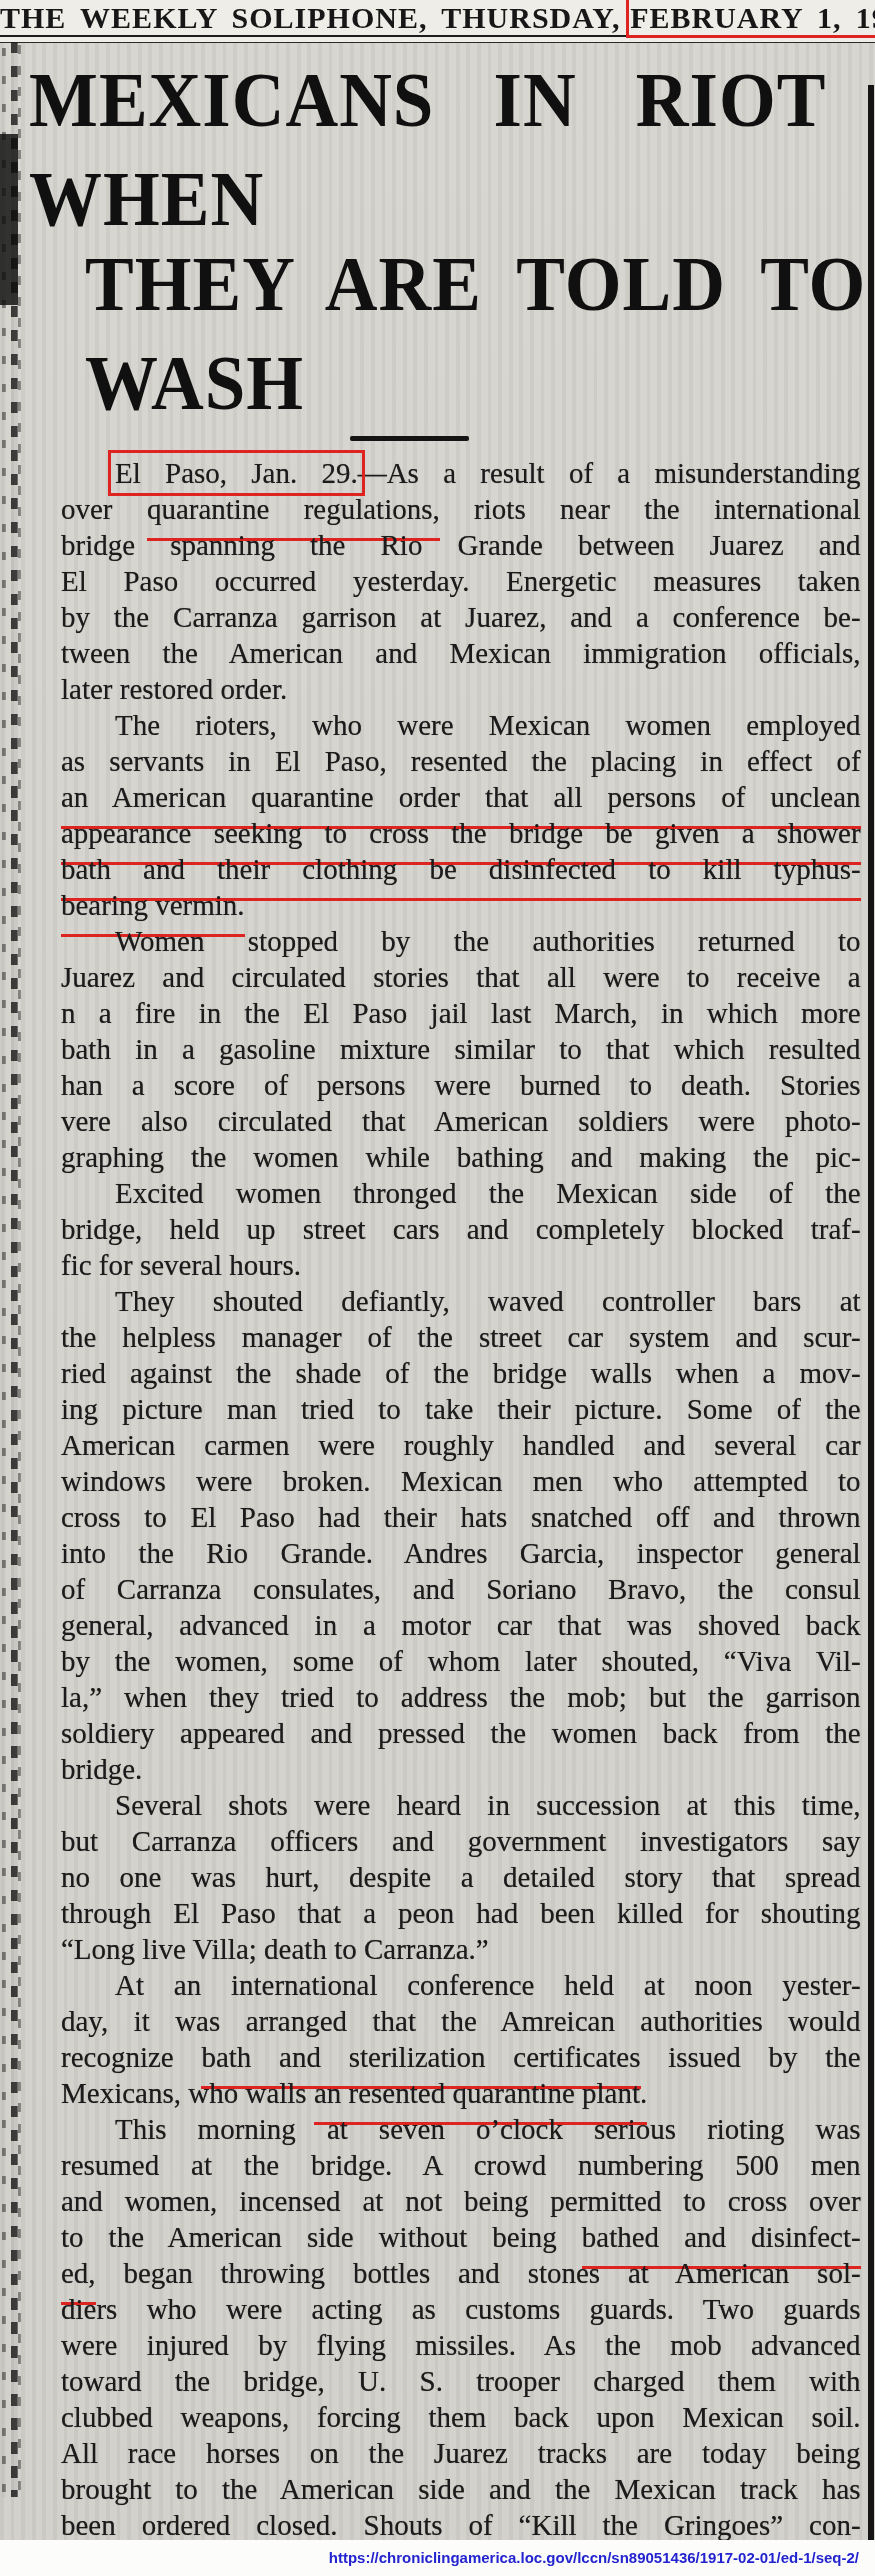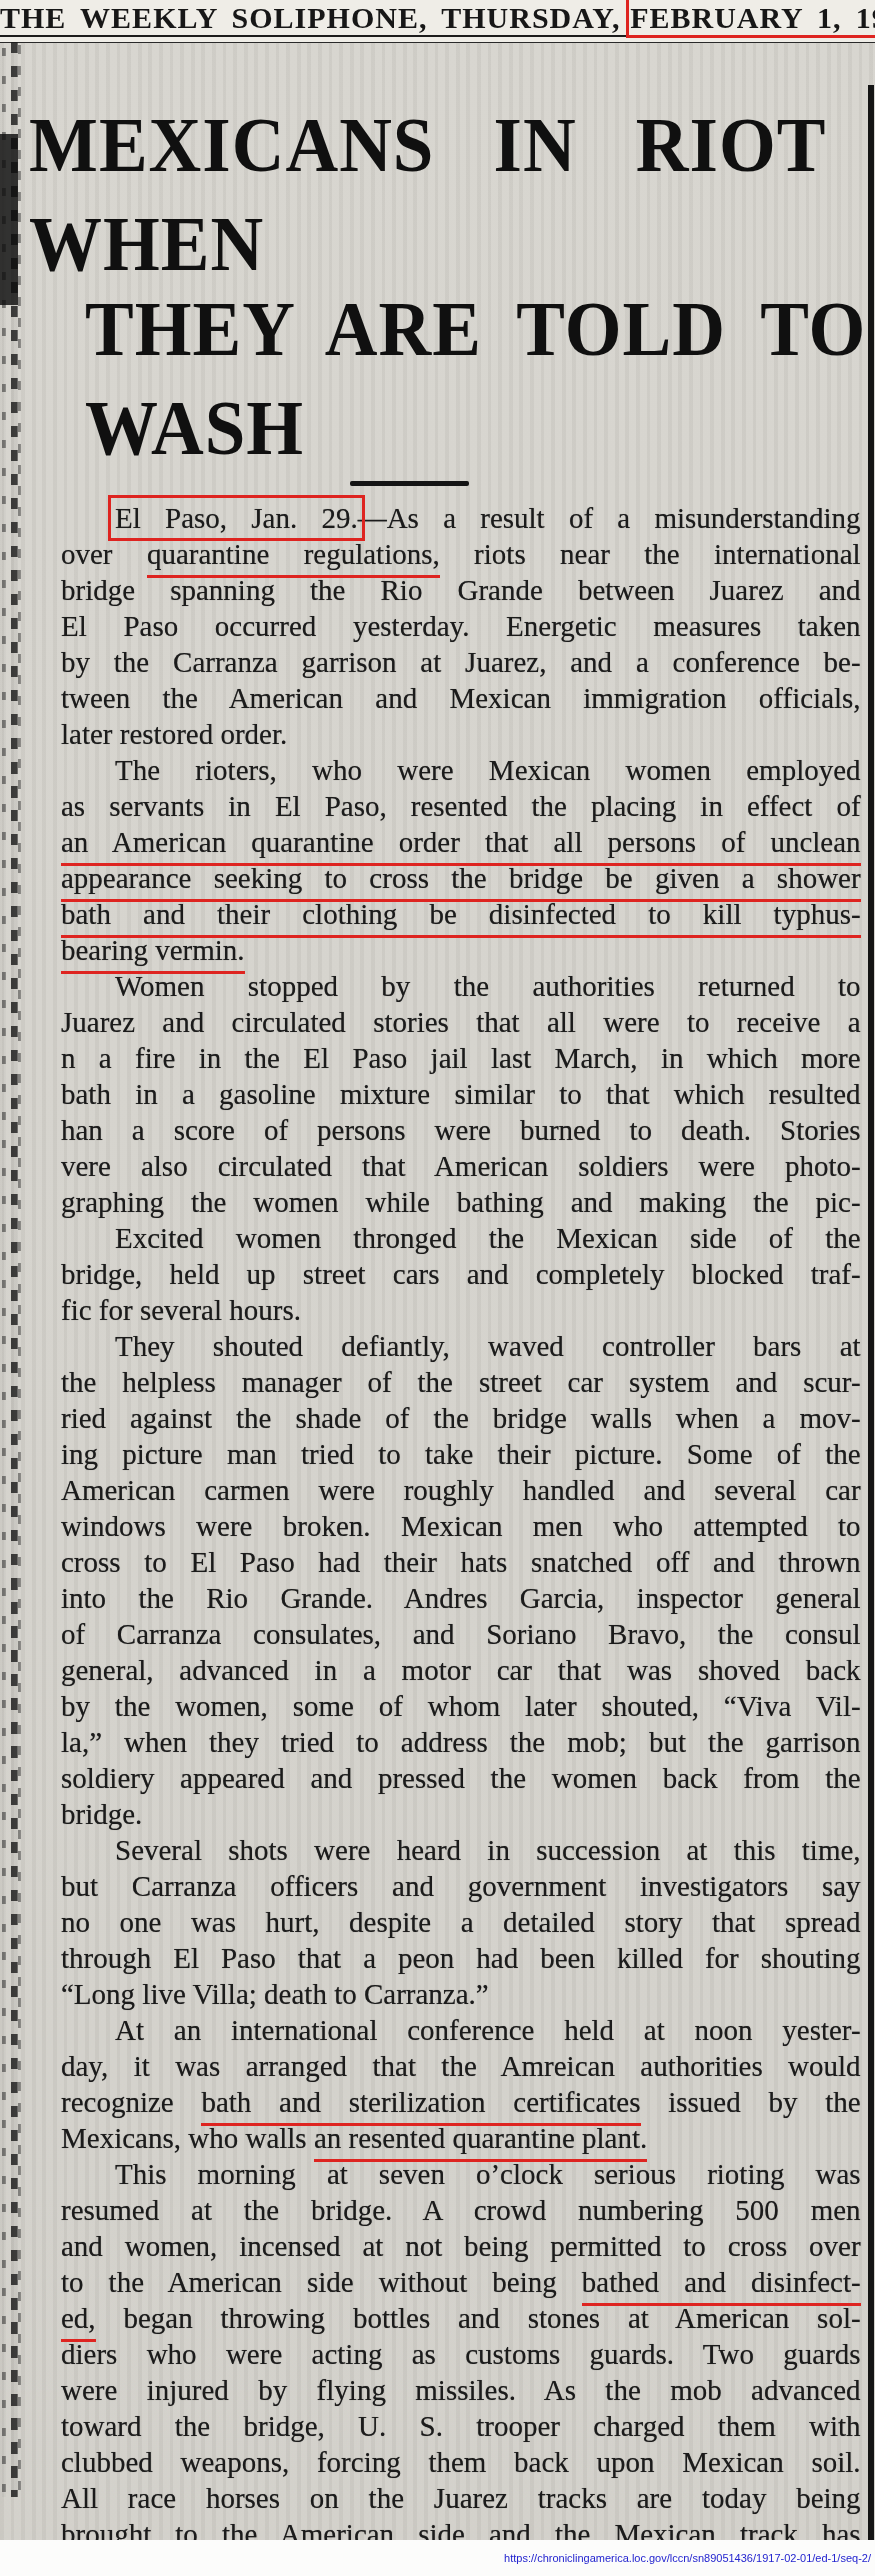--- a/index.html
+++ b/index.html
@@ -38,21 +38,21 @@
     outline-offset: 1px;
   }
   .masthead-rule {
     height: 7.7px;
     background: #efede7;
     border-top: 2.9px solid #1c1c1c;
     border-bottom: 1px solid #2a2a2a;
   }
 
   
-  .headline { padding: 7.7px 9.6px 0 29px; margin-top: 45px; }
+  .headline { padding: 7.7px 9.6px 0 29px; }
   .hl-line {
     font-weight: bold;
     font-size: 73px;
     line-height: 92px;
     letter-spacing: 1px;
     color: #101010;
     text-align: justify;
     text-align-last: justify;
     transform: scaleY(1.08);
     transform-origin: center top;
@@ -82,39 +82,39 @@
     text-align-last: justify;
     white-space: nowrap;
     overflow: visible;
     margin-left: 32px;
   }
   .line.first { padding-left: 54px; }
   .line.last { text-align-last: left; }
 
   .mk-u {
     border-bottom: 3.8px solid var(--red, #de2420);
-    padding-bottom: 5px;
+    padding-bottom: 13px;
   }
   .mk-box {
     outline: 3.8px solid var(--red, #de2420);
     outline-offset: 4.8px;
   }
   .footer {
     position: absolute;
     left: 0; right: 0; bottom: 0;
     height: 36px;
     background: #fcfcfb;
     text-align: right;
   }
   .url {
     font-family: "Liberation Sans", "DejaVu Sans", sans-serif;
-    font-weight: normal;
-    font-size: 11px;
+    font-weight: bold;
+    font-size: 15px;
     line-height: 36px;
-    padding-right: 5px;
+    padding-right: 17px;
     color: var(--url-blue, #2324cf);
   }
 
   
   .edge-left {
     position: absolute;
     left: 0; top: 42px;
     width: 25px; height: 2455px;
     background-image:
       repeating-linear-gradient(180deg, rgba(22,22,22,0.80) 0 11.5px, rgba(22,22,22,0.06) 11.5px 24px),

